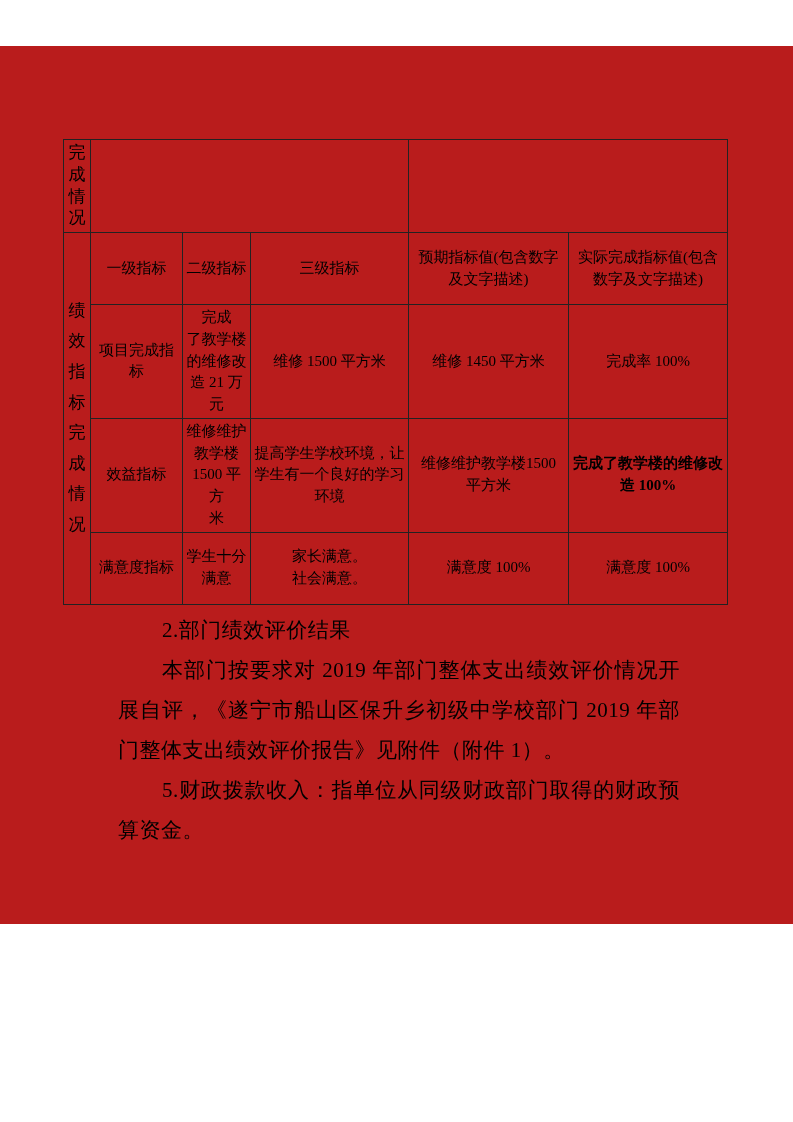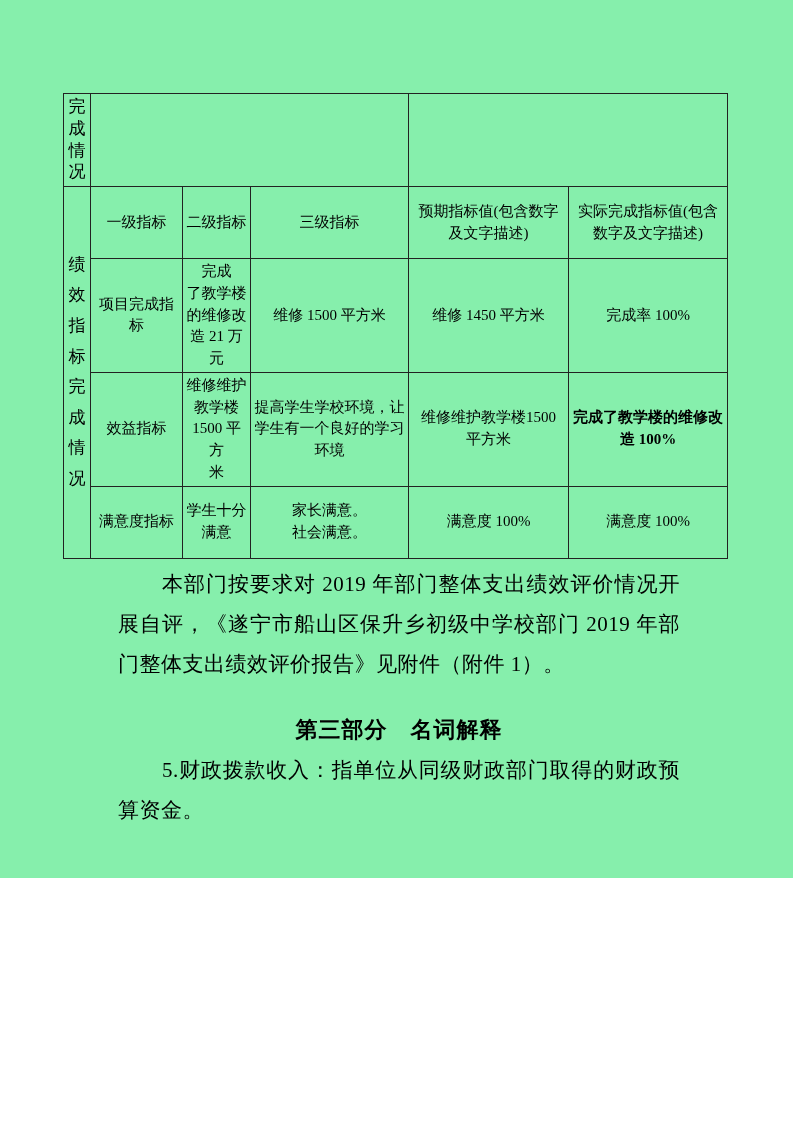--- a/index.html
+++ b/index.html
@@ -1,19 +1,20 @@
 <!DOCTYPE html>
 <html><head>
 <meta charset="utf-8">
 <style>
   html,body { margin:0; padding:0; background:#ffffff; }
   .page {
-    position:relative; width:793px; height:878px; background:#86efac;
+    position:relative; width:793px; height:878px; background:#b91c1c;
     font-family:"Liberation Serif","DejaVu Serif",serif; color:#000;
     overflow:hidden;
+    margin-top:46px;
   }
 
   
   table.perf {
     position:absolute; left:63px; top:93px; width:664px;
     border-collapse:collapse; table-layout:fixed;
   }
   table.perf td {
     border:1px solid #222; text-align:center; vertical-align:middle;
     font-size:15px; line-height:1.45; padding:2px 3px; overflow:hidden;
@@ -117,20 +118,20 @@
 满意</td>
         <td class="pre lh-wide">家长满意。
 社会满意。</td>
         <td>满意度 100%</td>
         <td>满意度 100%</td>
       </tr>
     </tbody>
   </table>
 
   <div class="content">
+    <p>2.部门绩效评价结果</p>
     <p>本部门按要求对 2019 年部门整体支出绩效评价情况开展自评，《遂宁市船山区保升乡初级中学校部门 2019 年部门整体支出绩效评价报告》见附件（附件 1）。</p>
-    <h2>第三部分　名词解释</h2>
     <p>5.财政拨款收入：指单位从同级财政部门取得的财政预算资金。</p>
   </div>
 
   <div class="page-num">13</div>
 
 </div>
 
 </body></html>

